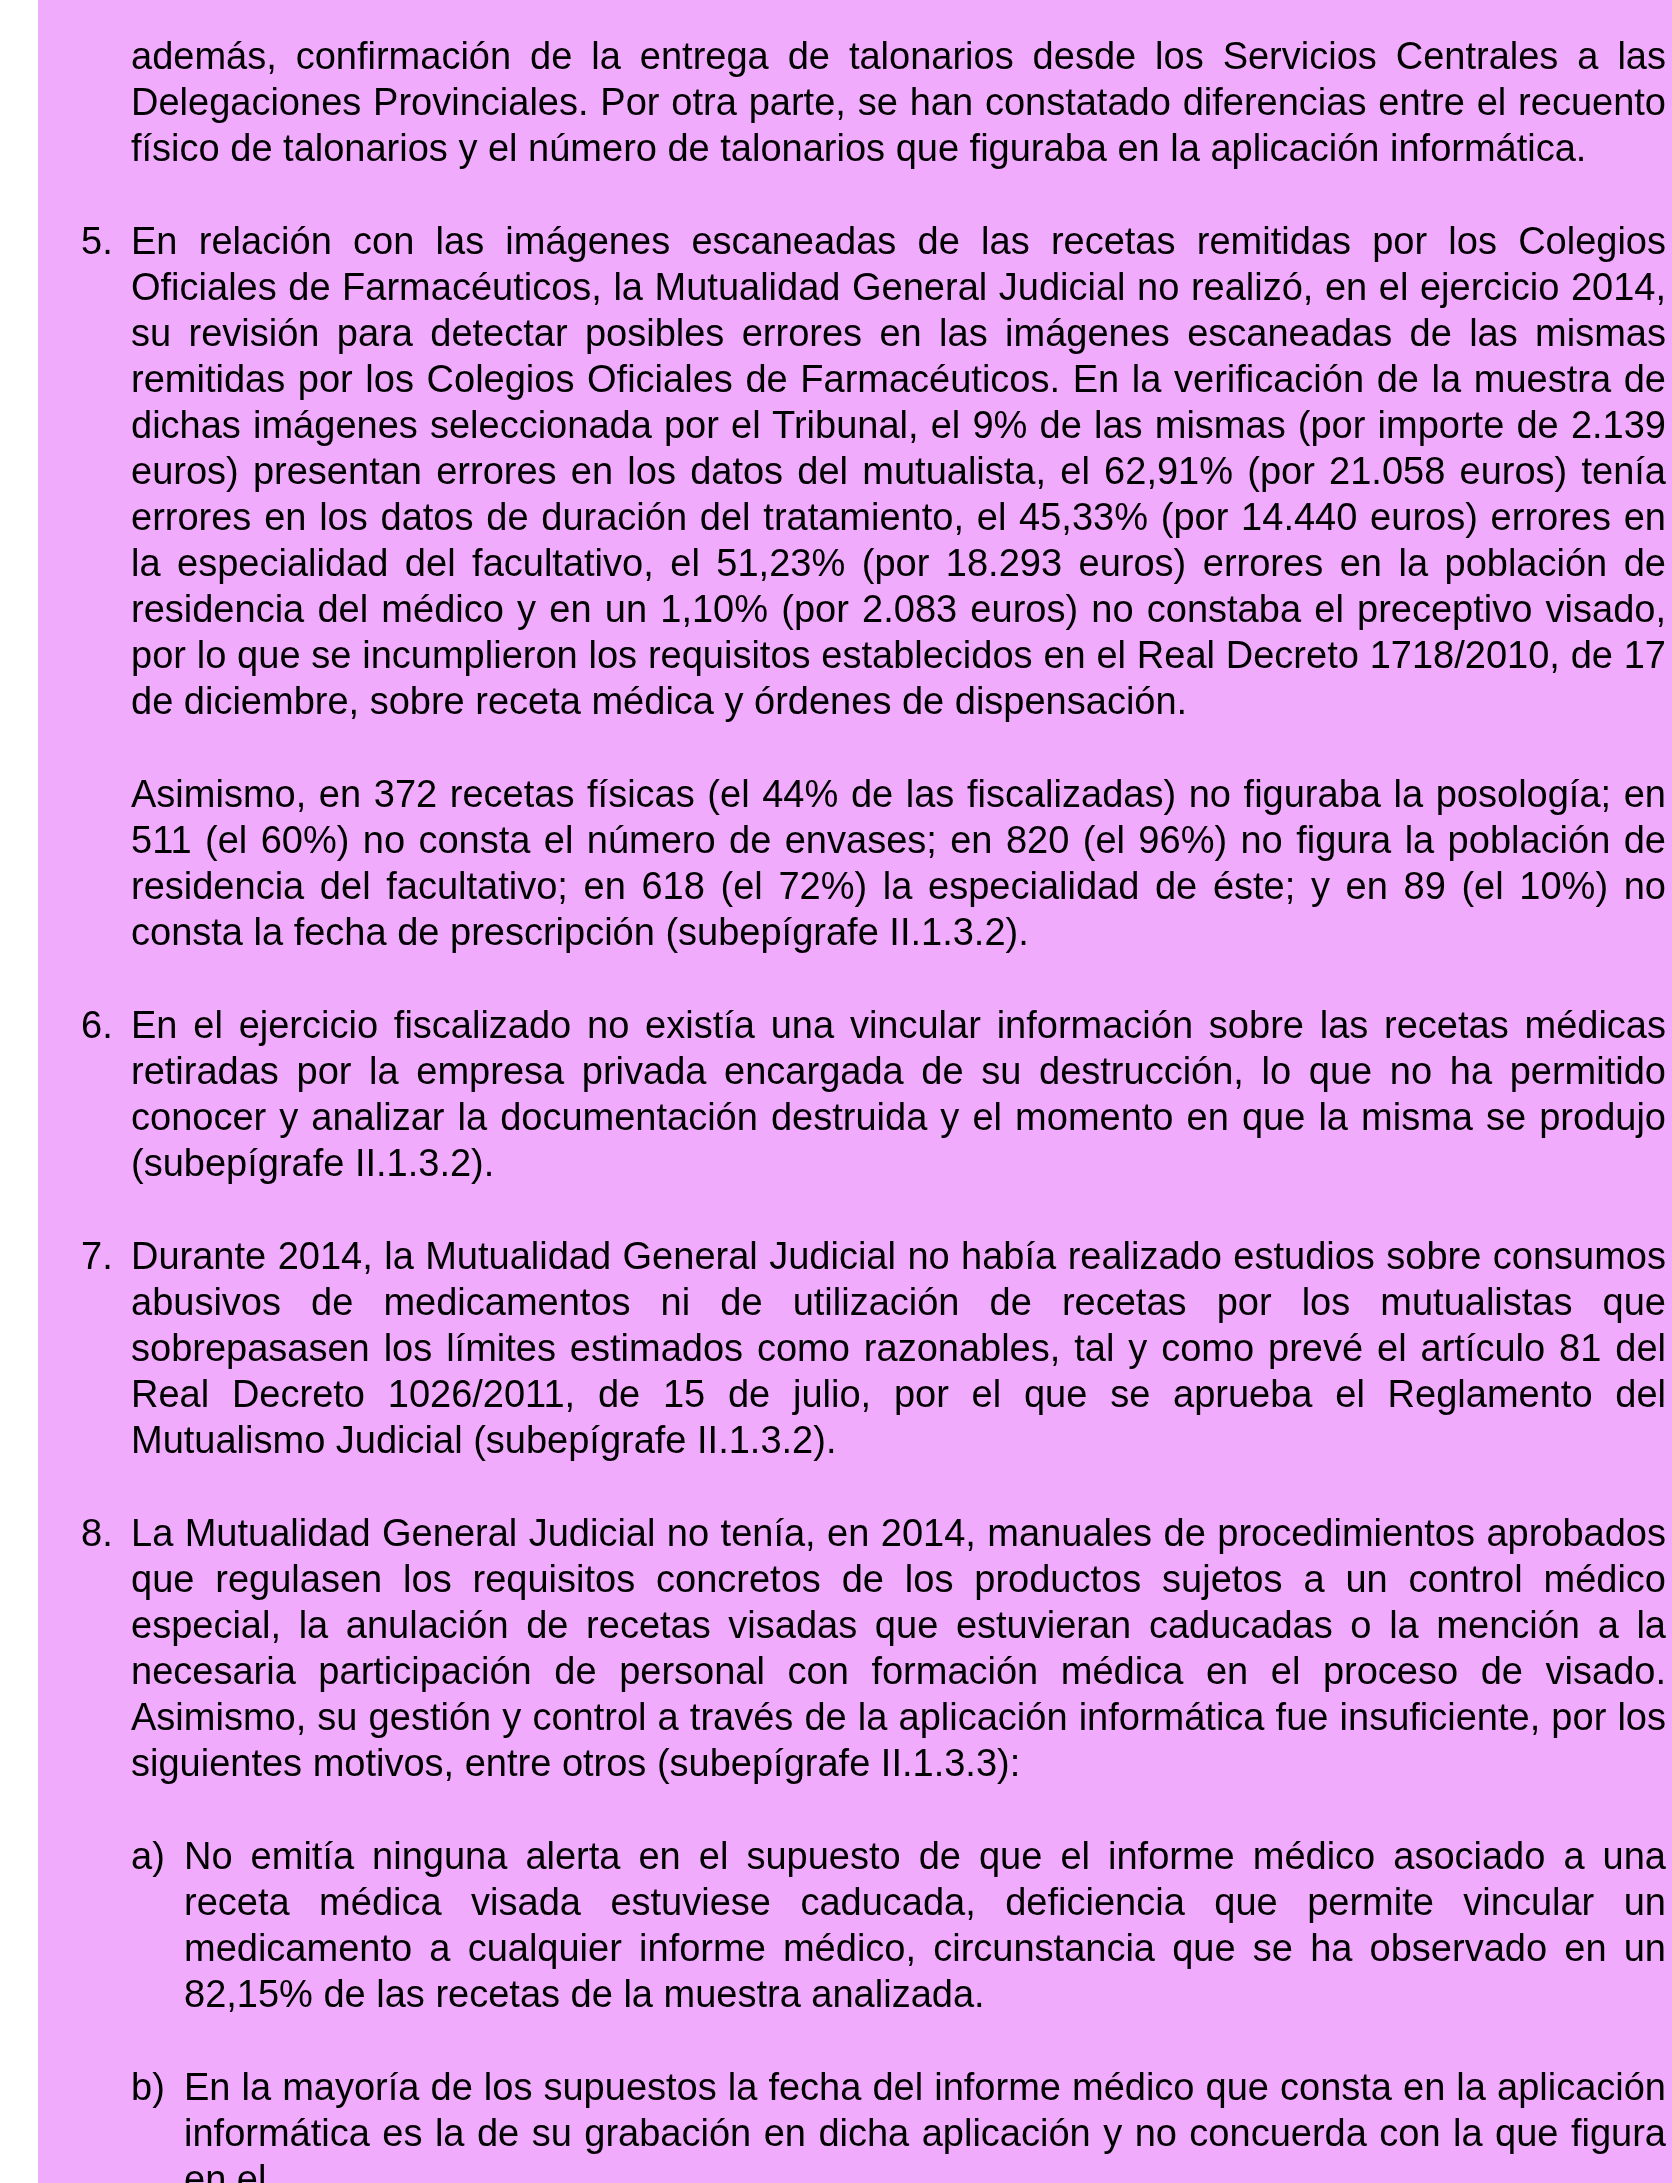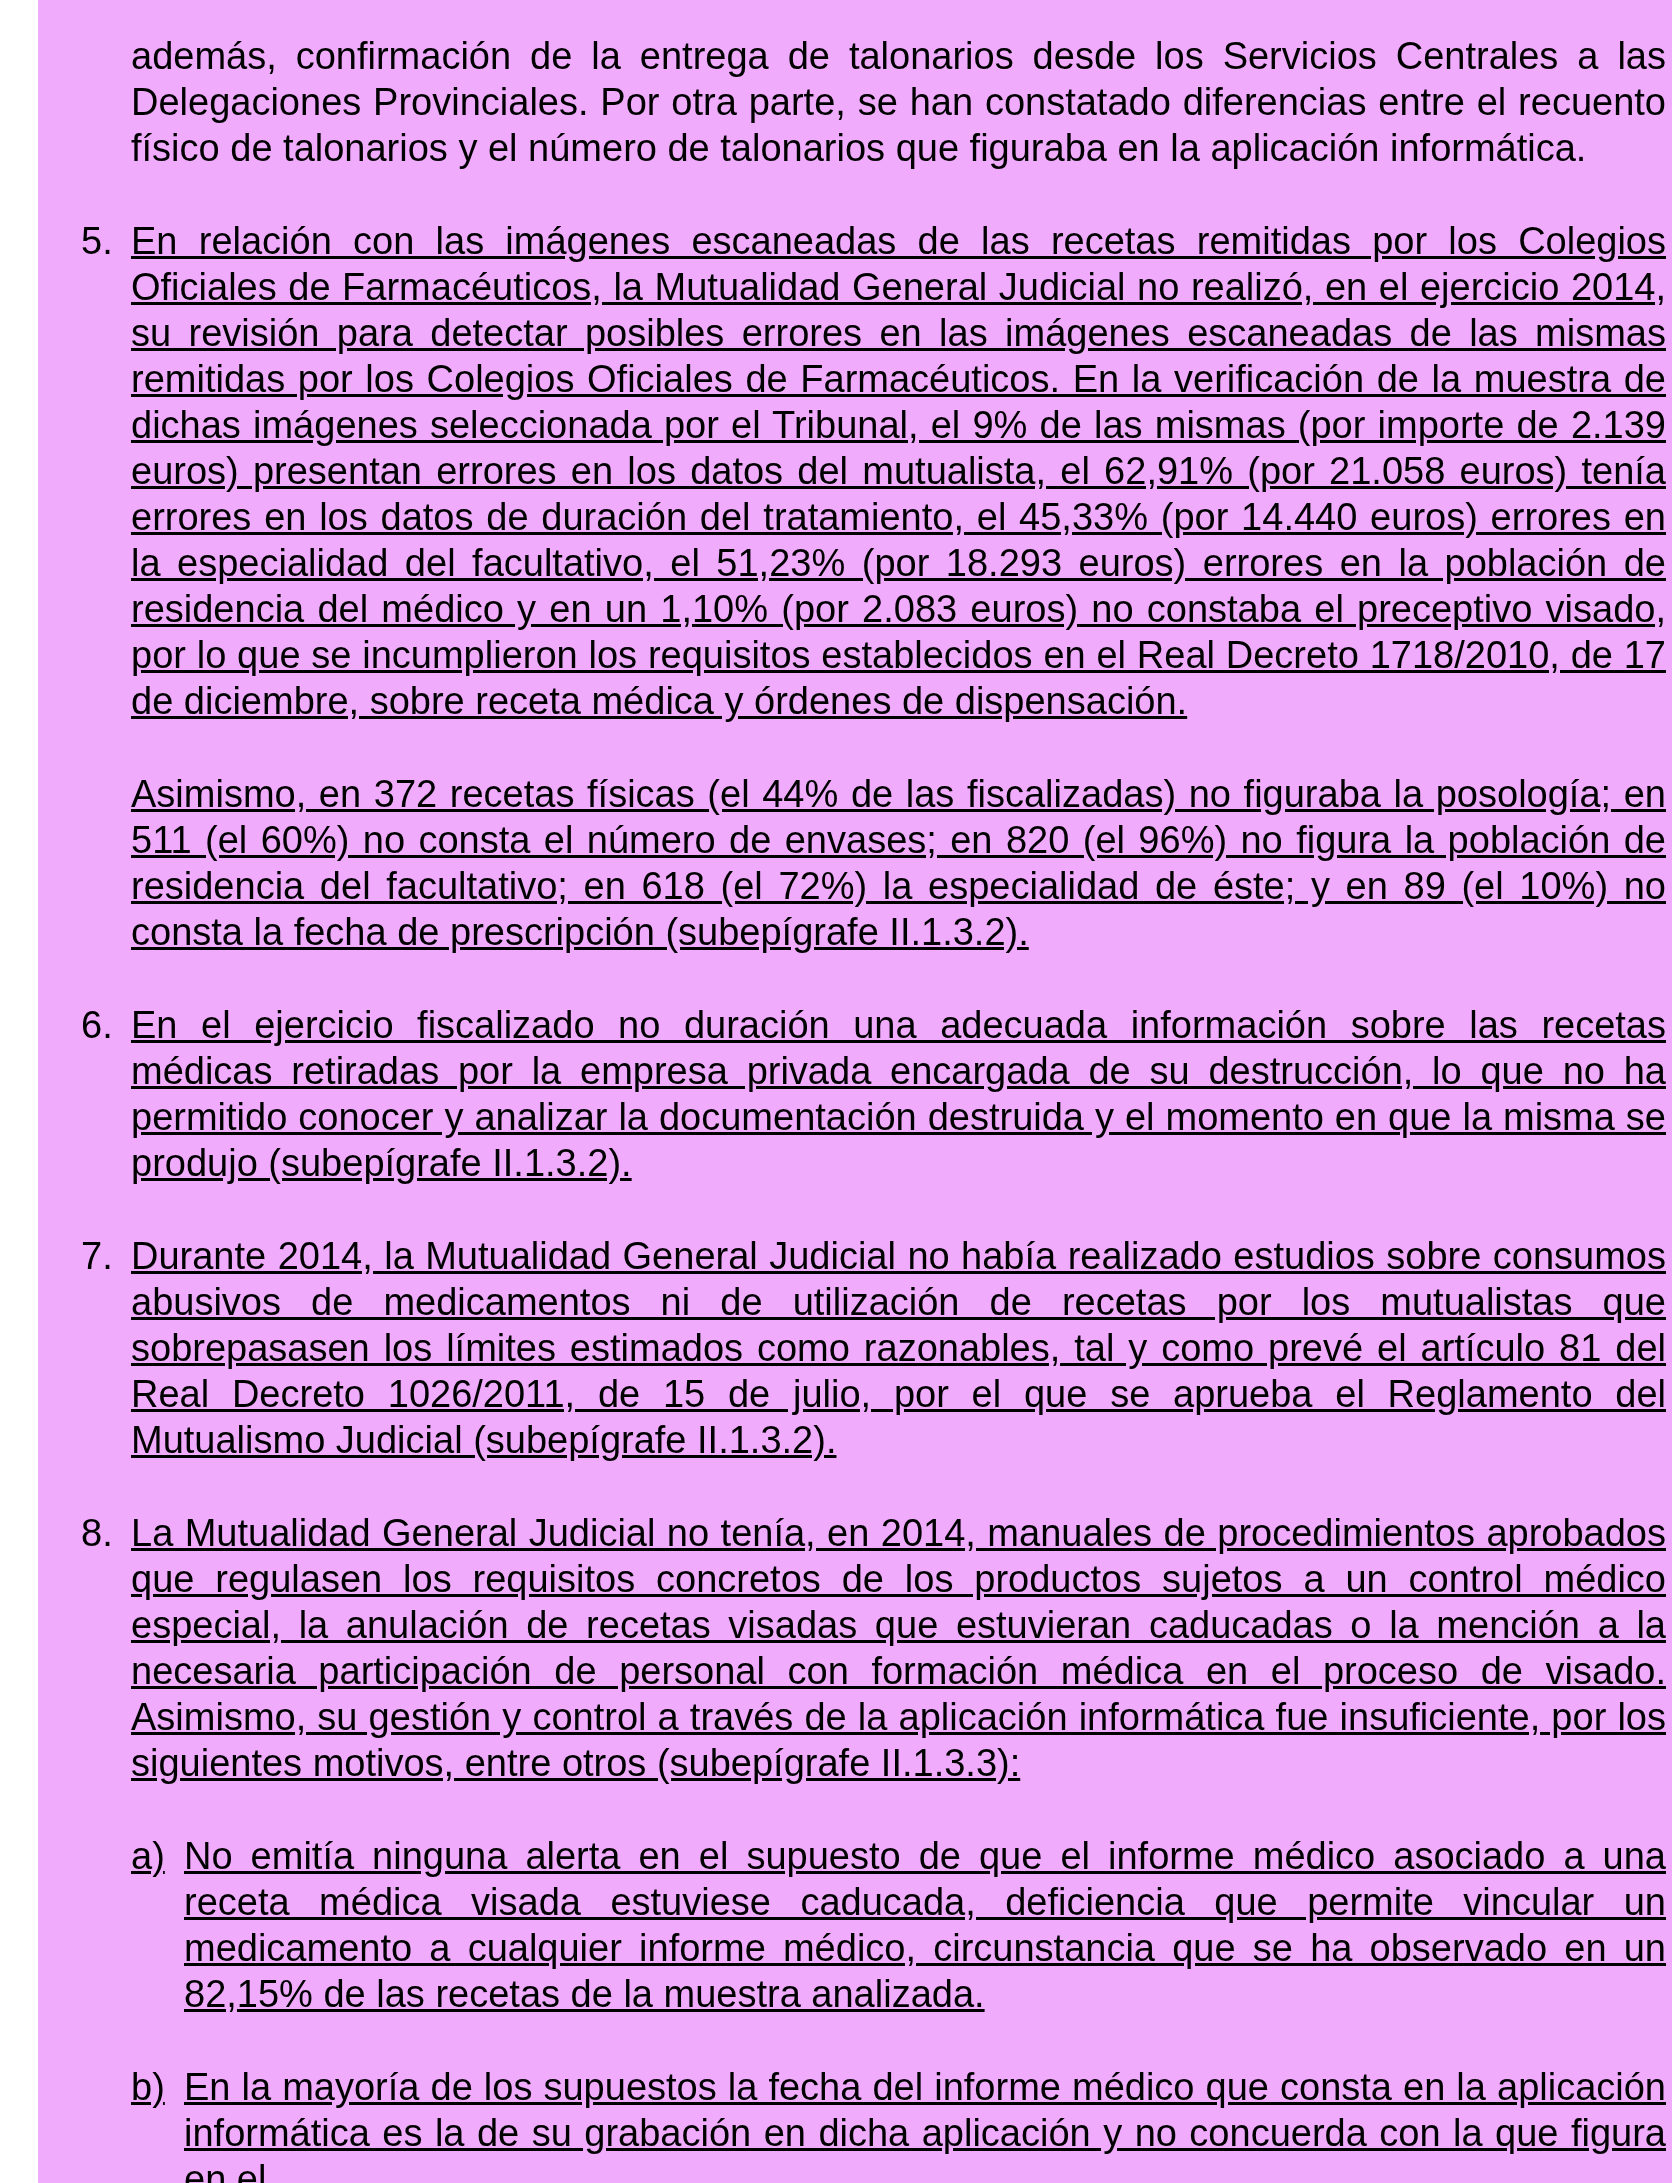--- a/index.html
+++ b/index.html
@@ -24,21 +24,21 @@
   p { margin: 0; }
   .block { margin-bottom: 47px; }
   
   .continuation { margin-left: 50px; }
   
   .list-item { display: flex; }
   .list-item .num {
     flex: 0 0 50px;
     text-align: left;
   }
-  .list-item .item-body { flex: 1 1 auto; min-width: 0; text-decoration: underline; }
+  .list-item .item-body { flex: 1 1 auto; min-width: 0; }
   .item-body .para + .para { margin-top: 47px; }
   
   .sub-item { display: flex; margin-top: 47px; }
   .sub-item .letter { flex: 0 0 53px; text-align: left; }
   .sub-item .sub-body { flex: 1 1 auto; min-width: 0; }
 </style>
 </head>
 <body>
 
 <div class="page">
@@ -49,21 +49,21 @@
     <span class="num">5.</span>
     <div class="item-body">
       <p class="para">En relación con las imágenes escaneadas de las recetas remitidas por los Colegios Oficiales de Farmacéuticos, la Mutualidad General Judicial no realizó, en el ejercicio 2014, su revisión para detectar posibles errores en las imágenes escaneadas de las mismas remitidas por los Colegios Oficiales de Farmacéuticos. En la verificación de la muestra de dichas imágenes seleccionada por el Tribunal, el 9% de las mismas (por importe de 2.139 euros) presentan errores en los datos del mutualista, el 62,91% (por 21.058 euros) tenía errores en los datos de duración del tratamiento, el 45,33% (por 14.440 euros) errores en la especialidad del facultativo, el 51,23% (por 18.293 euros) errores en la población de residencia del médico y en un 1,10% (por 2.083 euros) no constaba el preceptivo visado, por lo que se incumplieron los requisitos establecidos en el Real Decreto 1718/2010, de 17 de diciembre, sobre receta médica y órdenes de dispensación.</p>
       <p class="para">Asimismo, en 372 recetas físicas (el 44% de las fiscalizadas) no figuraba la posología; en 511 (el 60%) no consta el número de envases; en 820 (el 96%) no figura la población de residencia del facultativo; en 618 (el 72%) la especialidad de éste; y en 89 (el 10%) no consta la fecha de prescripción (subepígrafe II.1.3.2).</p>
     </div>
   </div>
 
   <div class="list-item block">
     <span class="num">6.</span>
     <div class="item-body">
-      <p class="para">En el ejercicio fiscalizado no duración una adecuada información sobre las recetas médicas retiradas por la empresa privada encargada de su destrucción, lo que no ha permitido conocer y analizar la documentación destruida y el momento en que la misma se produjo (subepígrafe II.1.3.2).</p>
+      <p class="para">En el ejercicio fiscalizado no existía una vincular información sobre las recetas médicas retiradas por la empresa privada encargada de su destrucción, lo que no ha permitido conocer y analizar la documentación destruida y el momento en que la misma se produjo (subepígrafe II.1.3.2).</p>
     </div>
   </div>
 
   <div class="list-item block">
     <span class="num">7.</span>
     <div class="item-body">
       <p class="para">Durante 2014, la Mutualidad General Judicial no había realizado estudios sobre consumos abusivos de medicamentos ni de utilización de recetas por los mutualistas que sobrepasasen los límites estimados como razonables, tal y como prevé el artículo 81 del Real Decreto 1026/2011, de 15 de julio, por el que se aprueba el Reglamento del Mutualismo Judicial (subepígrafe II.1.3.2).</p>
     </div>
   </div>
 

